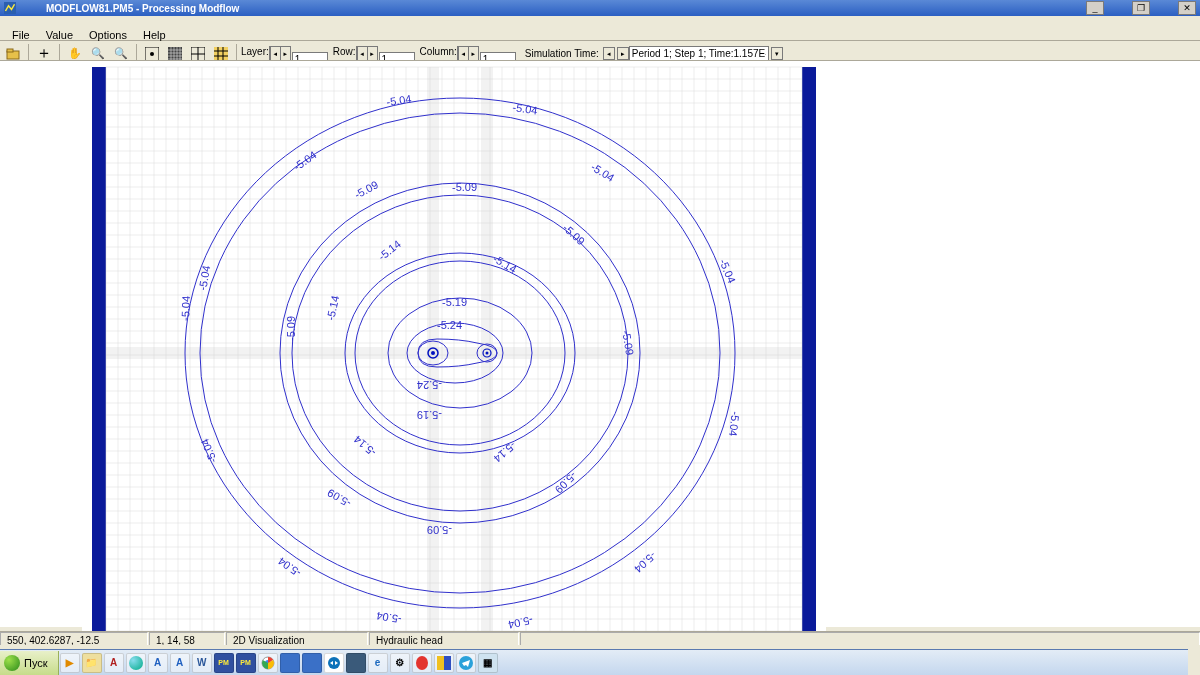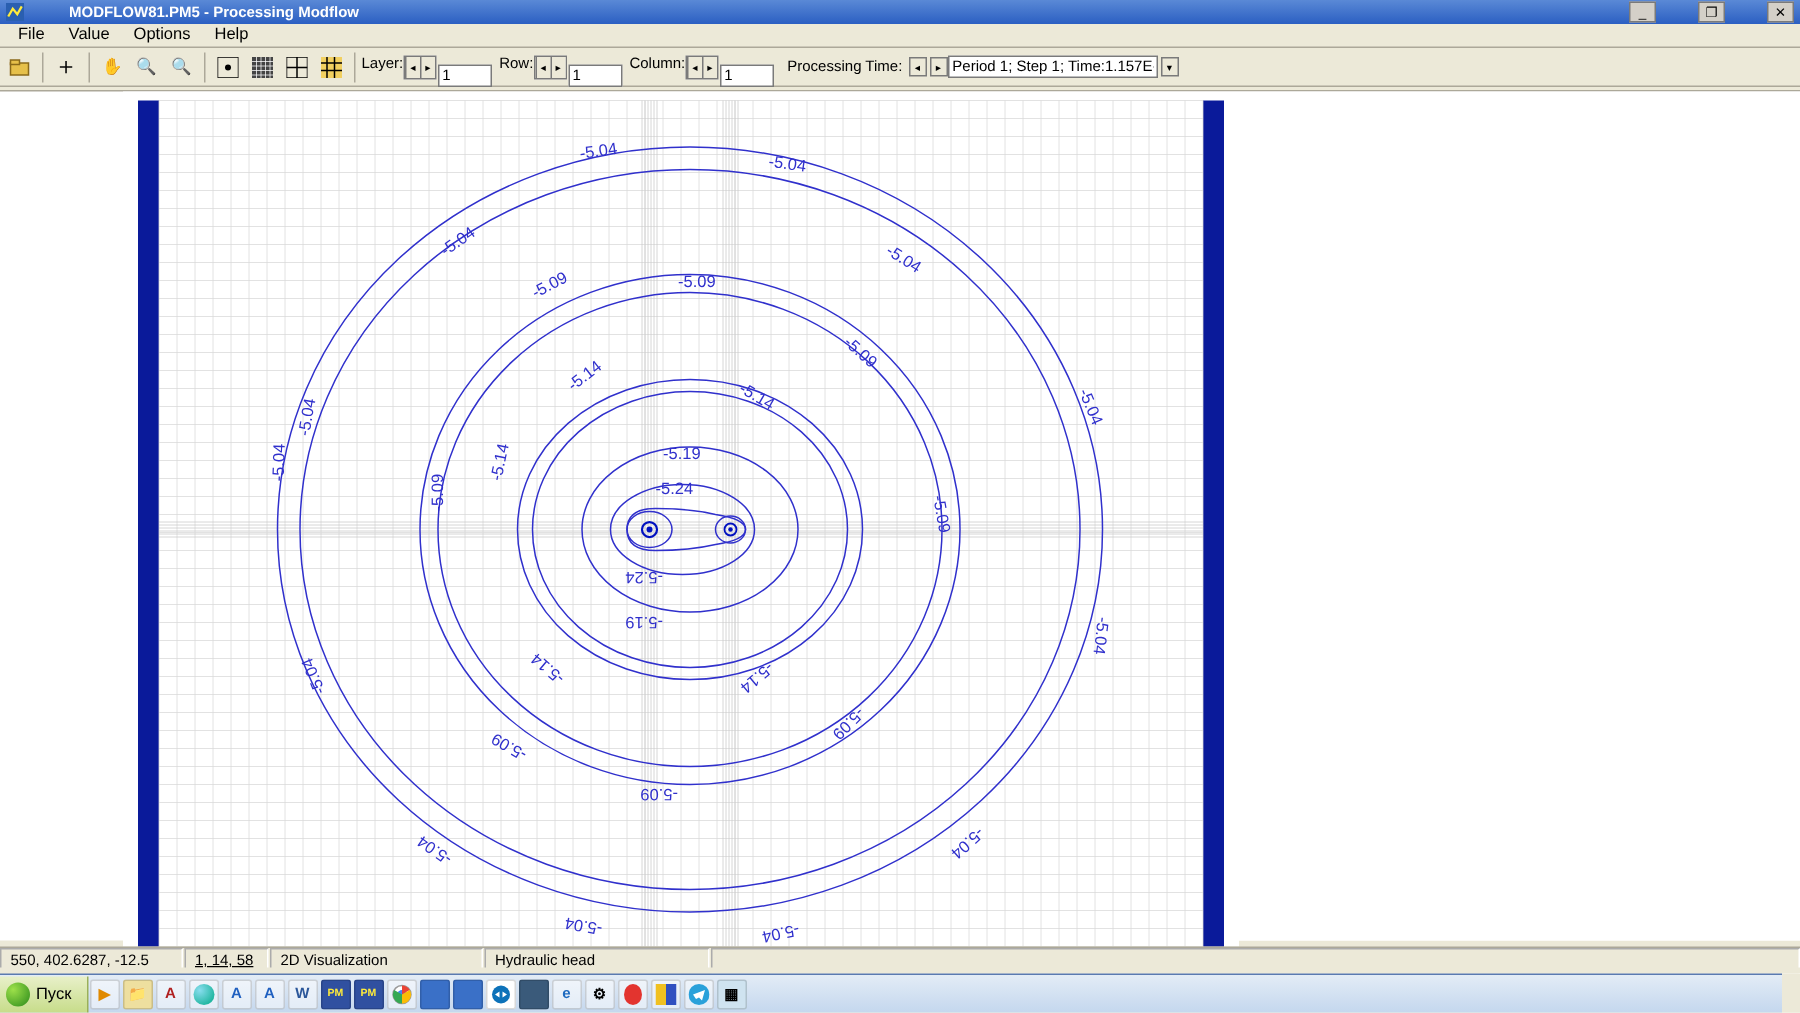--- a/index.html
+++ b/index.html
@@ -5,21 +5,21 @@
 * { margin: 0; padding: 0; box-sizing: border-box; font-family: "Tahoma", "Segoe UI", sans-serif; font-size: 11px; }
 html, body { width: 1200px; height: 675px; overflow: hidden; background: #ece9d8; }
 
 
 .titlebar { height: 16px; background: linear-gradient(#5a89d6, #2b5fc2); color: #fff; display: flex; align-items: center; padding: 0 4px; gap: 26px; }
 .titlebar .icon { width: 12px; height: 12px; margin-right: 4px; }
 .titlebar .title { flex: 1; font-weight: bold; font-size: 10px; }
 .titlebar .winbtn { width: 18px; height: 14px; background: #d4d0c8; border: 1px solid #7a7a7a; margin-left: 2px; display: flex; align-items: center; justify-content: center; font-size: 9px; cursor: pointer; color:#000; }
 
 
-.menubar { height: 16px; background: #ece9d8; border-bottom: 1px solid #aca899; display: flex; padding: 0 4px; }
+.menubar { height: 16px; background: #ece9d8; border-bottom: 1px solid #aca899; display: flex; padding: 12px 4px; }
 .menubar span { padding: 1px 8px; cursor: pointer; }
 
 
 .toolbar { height: 26px; background: #ece9d8; border-bottom: 1px solid #aca899; display: flex; align-items: center; padding: 1px 2px; gap: 1px; }
 .tbtn { width: 22px; height: 22px; border: 1px solid transparent; display: flex; align-items: center; justify-content: center; cursor: pointer; }
 .sep { width: 1px; height: 20px; background: #aca899; margin: 0 3px; }
 .spinner { display: inline-flex; border: 1px solid #7a7a7a; background: #fff; height: 16px; }
 .spinner .arrows { display: flex; flex-direction: row; }
 .spinner .ab { width: 10px; height: 14px; border-left: 1px solid #7a7a7a; display:flex; align-items:center; justify-content:center; font-size:7px; cursor:pointer; background:#ece9d8; }
 .sim-row { display:flex; align-items:center; gap:2px; }
@@ -31,22 +31,22 @@
 
 .workspace { position: absolute; top: 60px; left: 0; right: 0; bottom: 48px; background: #fff; border-top:1px solid #aca899; }
 .canvas-wrap { position:absolute; top:0; left:82px; width:744px; height:577px; }
 .canvas { width:100%; height:100%; position:relative; background:#fff; }
 .canvas svg { position:absolute; top:0; left:0; }
 .blank-right { position:absolute; top:0; left:826px; right:0; bottom:0; background:#fff; }
 
 
 .statusbar { position: absolute; left:0; right:0; bottom: 26px; height: 18px; background: #ece9d8; border-top: 1px solid #aca899; display: flex; }
 .statusbar .cell { border: 1px inset #fff; height: 16px; padding: 1px 6px; font-size: 10px; margin-right:1px; display:flex; align-items:center; }
-.statusbar .c1 { width: 122px; }
-.statusbar .c2 { width: 56px; text-decoration: underline; }
+.statusbar .c1 { width: 148px; }
+.statusbar .c2 { width: 76px; }
 .statusbar .c3 { width: 142px; }
 .statusbar .c4 { width: 150px; }
 .statusbar .rest { flex:1; border:1px inset #fff; }
 
 
 .taskbar { position: absolute; left:0; right:12px; bottom:0; height: 26px; background: linear-gradient(#e3ecf6, #c4d7ee); border-top: 1px solid #5a7ab0; display: flex; align-items: center; }
 .startbtn { height: 24px; display:flex; align-items:center; padding: 0 10px 0 4px; background: linear-gradient(#e8f0c9,#c7dc8a); border-right:1px solid #9ab05a; cursor:pointer; }
 .startbtn .orb { width:16px; height:16px; border-radius:50%; background: radial-gradient(circle at 30% 30%, #9de04a, #2a8a1a); margin-right:4px; }
 .taskicon { width: 20px; height: 20px; border: 1px solid rgba(0,0,0,.15); border-radius:2px; margin: 0 1px; display:flex; align-items:center; justify-content:center; font-size:10px; font-weight:bold; cursor:pointer; background:rgba(255,255,255,.5); }
 .tray { margin-left: auto; display:flex; align-items:center; height:100%; padding: 0 4px; border-left:1px solid #9ab8d8; }
@@ -172,21 +172,21 @@
       <div class="arrows">
           <div class="ab">◂</div>
           <div class="ab">▸</div>
         </div>
     </div>
   </div>
   <input class="sim-input" style="width: 36px; height: 15px; margin-top: 11px;" value="1">
 
   <div class="toolbar-stack" style="margin-left:8px;">
     <div class="sim-row">
-      <span class="lbl">Processing Time:</span>
+      <span class="lbl">Simulation Time:</span>
       <div style="flex:1"></div>
       <div class="sim-btn">◂</div>
       <div class="sim-btn">▸</div>
     </div>
     <div class="sim-row">
       <input class="sim-input" value="Period 1; Step 1; Time:1.157E-05" style="">
       <div class="sim-btn">▾</div>
     </div>
   </div>
 </div>

